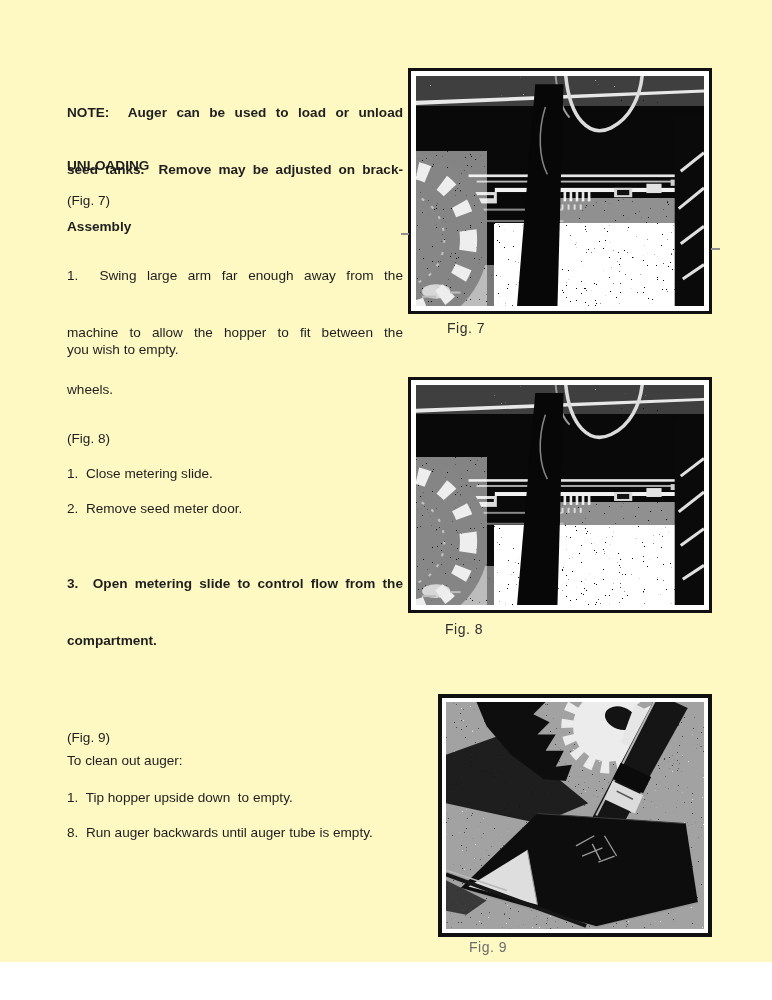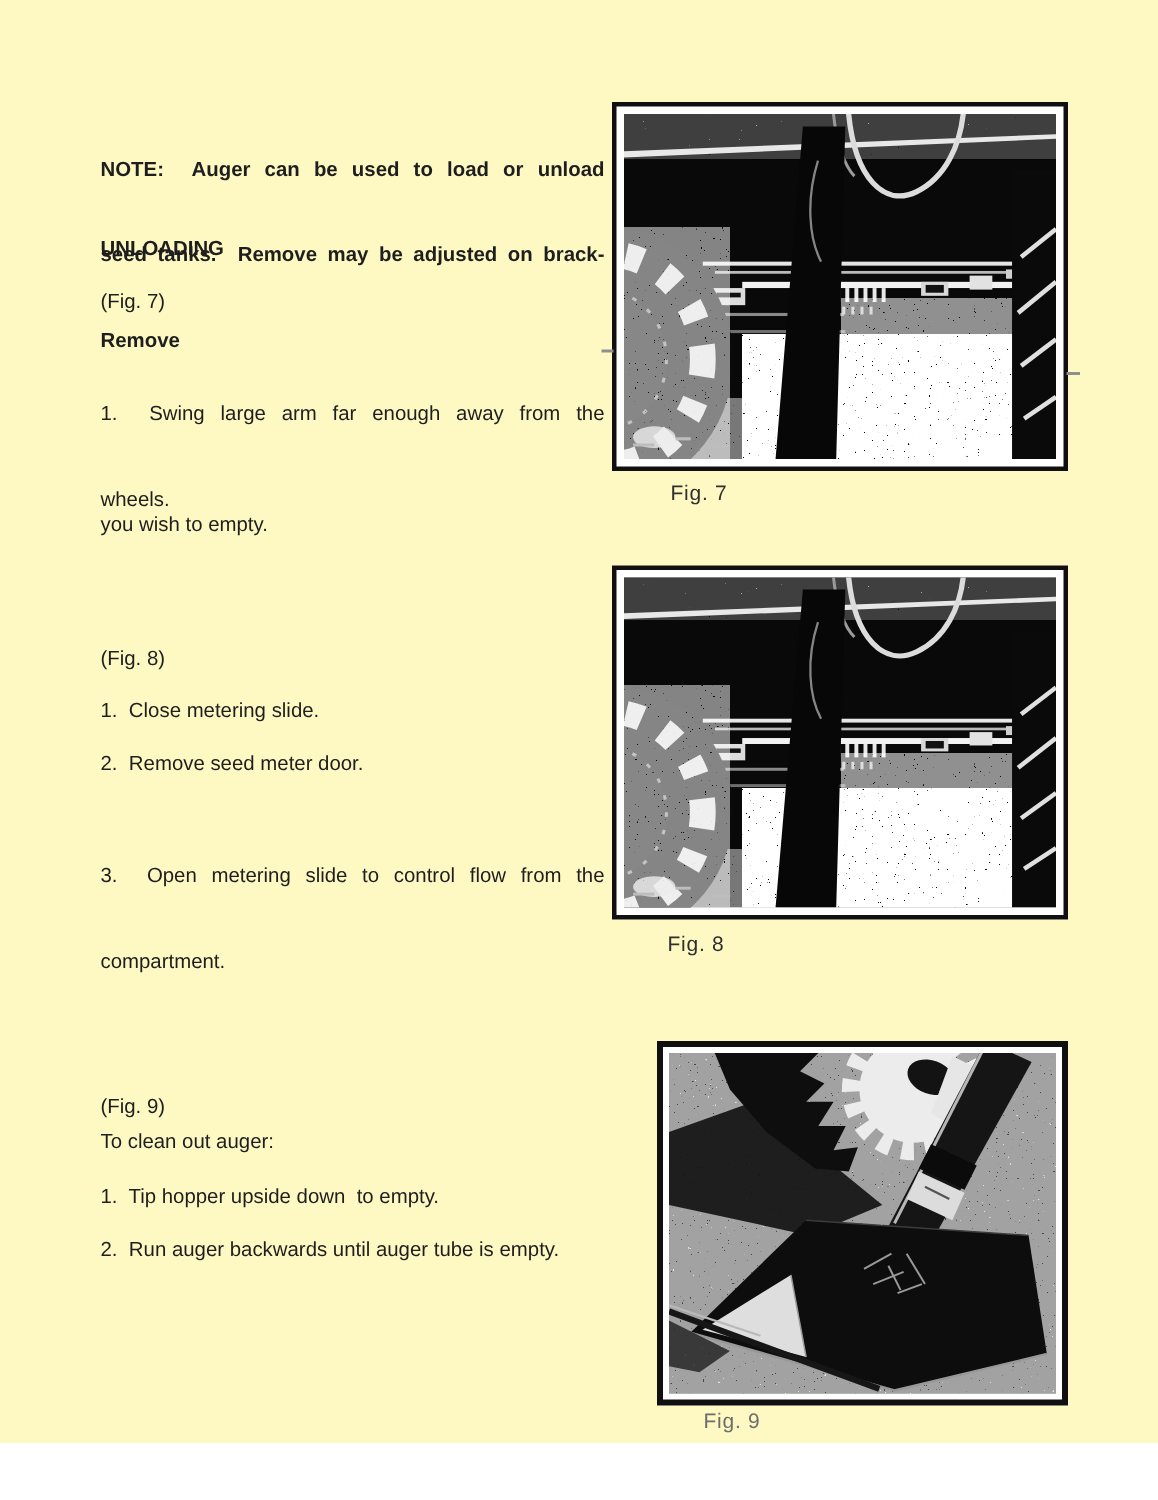--- a/index.html
+++ b/index.html
@@ -18,21 +18,21 @@
   .cap-light{color:#6d6d6d;margin-left:22px;}
   .scan-dash{position:absolute;height:2px;background:#8f8f8f;}
   #note{top:65px;}
   #unloading{top:156px;}
   #fig7-label{top:191px;}
   #fig7-step1{top:228px;}
   #fig7-step2{top:302px;}
   #fig8-label{top:429px;}
   #fig8-step1{top:464px;}
   #fig8-step2{top:499px;}
-  #fig8-step3{top:536px;}
+  #fig8-step3{top:536px;font-weight:bold;}
   #fig9-label{top:716px;margin-top:12px;}
   #fig9-intro{top:751px;}
   #fig9-step1{top:788px;}
   #fig9-step2{top:823px;}
   #fig7-frame{left:408px;top:68px;width:304px;height:246px;}
   #fig8-frame{left:408px;top:377px;width:304px;height:236px;}
   #fig9-frame{left:438px;top:694px;width:274px;height:243px;}
   #fig7-caption{left:447px;top:320px;}
   #fig8-caption{left:445px;top:621px;text-align:center;}
   #fig9-caption{left:447px;top:939px;}
@@ -139,48 +139,49 @@
           <rect x="34" y="208" width="10" height="2"></rect>
           <rect x="58" y="213" width="12" height="2"></rect>
         </g>
       </g>
     </defs>
   </svg>
 
   <section id="note" class="tb bold">
     <div class="ln just">NOTE:  Auger can be used to load or unload</div>
     <div class="ln just">seed tanks.  Remove may be adjusted on brack-</div>
-    <div class="ln">Remove</div>
+    <div class="ln">Assembly</div>
   </section>
 
   <h2 id="unloading" class="tb bold">UNLOADING</h2>
 
   <div id="fig7-label" class="tb">(Fig. 7)</div>
 
   <section id="fig7-step1" class="tb">
     <div class="ln just">1.  Swing large arm far enough away from the</div>
+    <div class="ln just">machine to allow the hopper to fit between the</div>
     <div class="ln">wheels.</div>
   </section>
 
   <section id="fig7-step2" class="tb">
     <div class="ln">you wish to empty.</div>
   </section>
 
   <div id="fig8-label" class="tb">(Fig. 8)</div>
   <div id="fig8-step1" class="tb">1.  Close metering slide.</div>
   <div id="fig8-step2" class="tb">2.  Remove seed meter door.</div>
   <section id="fig8-step3" class="tb">
     <div class="ln just">3.  Open metering slide to control flow from the</div>
     <div class="ln">compartment.</div>
   </section>
 
   <div id="fig9-label" class="tb">(Fig. 9)</div>
   <div id="fig9-intro" class="tb">To clean out auger:</div>
   <div id="fig9-step1" class="tb">1.  Tip hopper upside down  to empty.</div>
-  <div id="fig9-step2" class="tb">2.  Run auger backwards until auger tube is empty.</div>
+  <div id="fig9-step2" class="tb">8.  Run auger backwards until auger tube is empty.</div>
 
   <figure id="fig7-frame" class="frame">
     <svg viewBox="0 0 285 222" preserveAspectRatio="none">
       <use href="#machinePhoto"></use>
     </svg>
   </figure>
   <div id="fig7-caption" class="cap">Fig. 7</div>
 
   <figure id="fig8-frame" class="frame">
     <svg viewBox="0 0 285 222" preserveAspectRatio="none">

